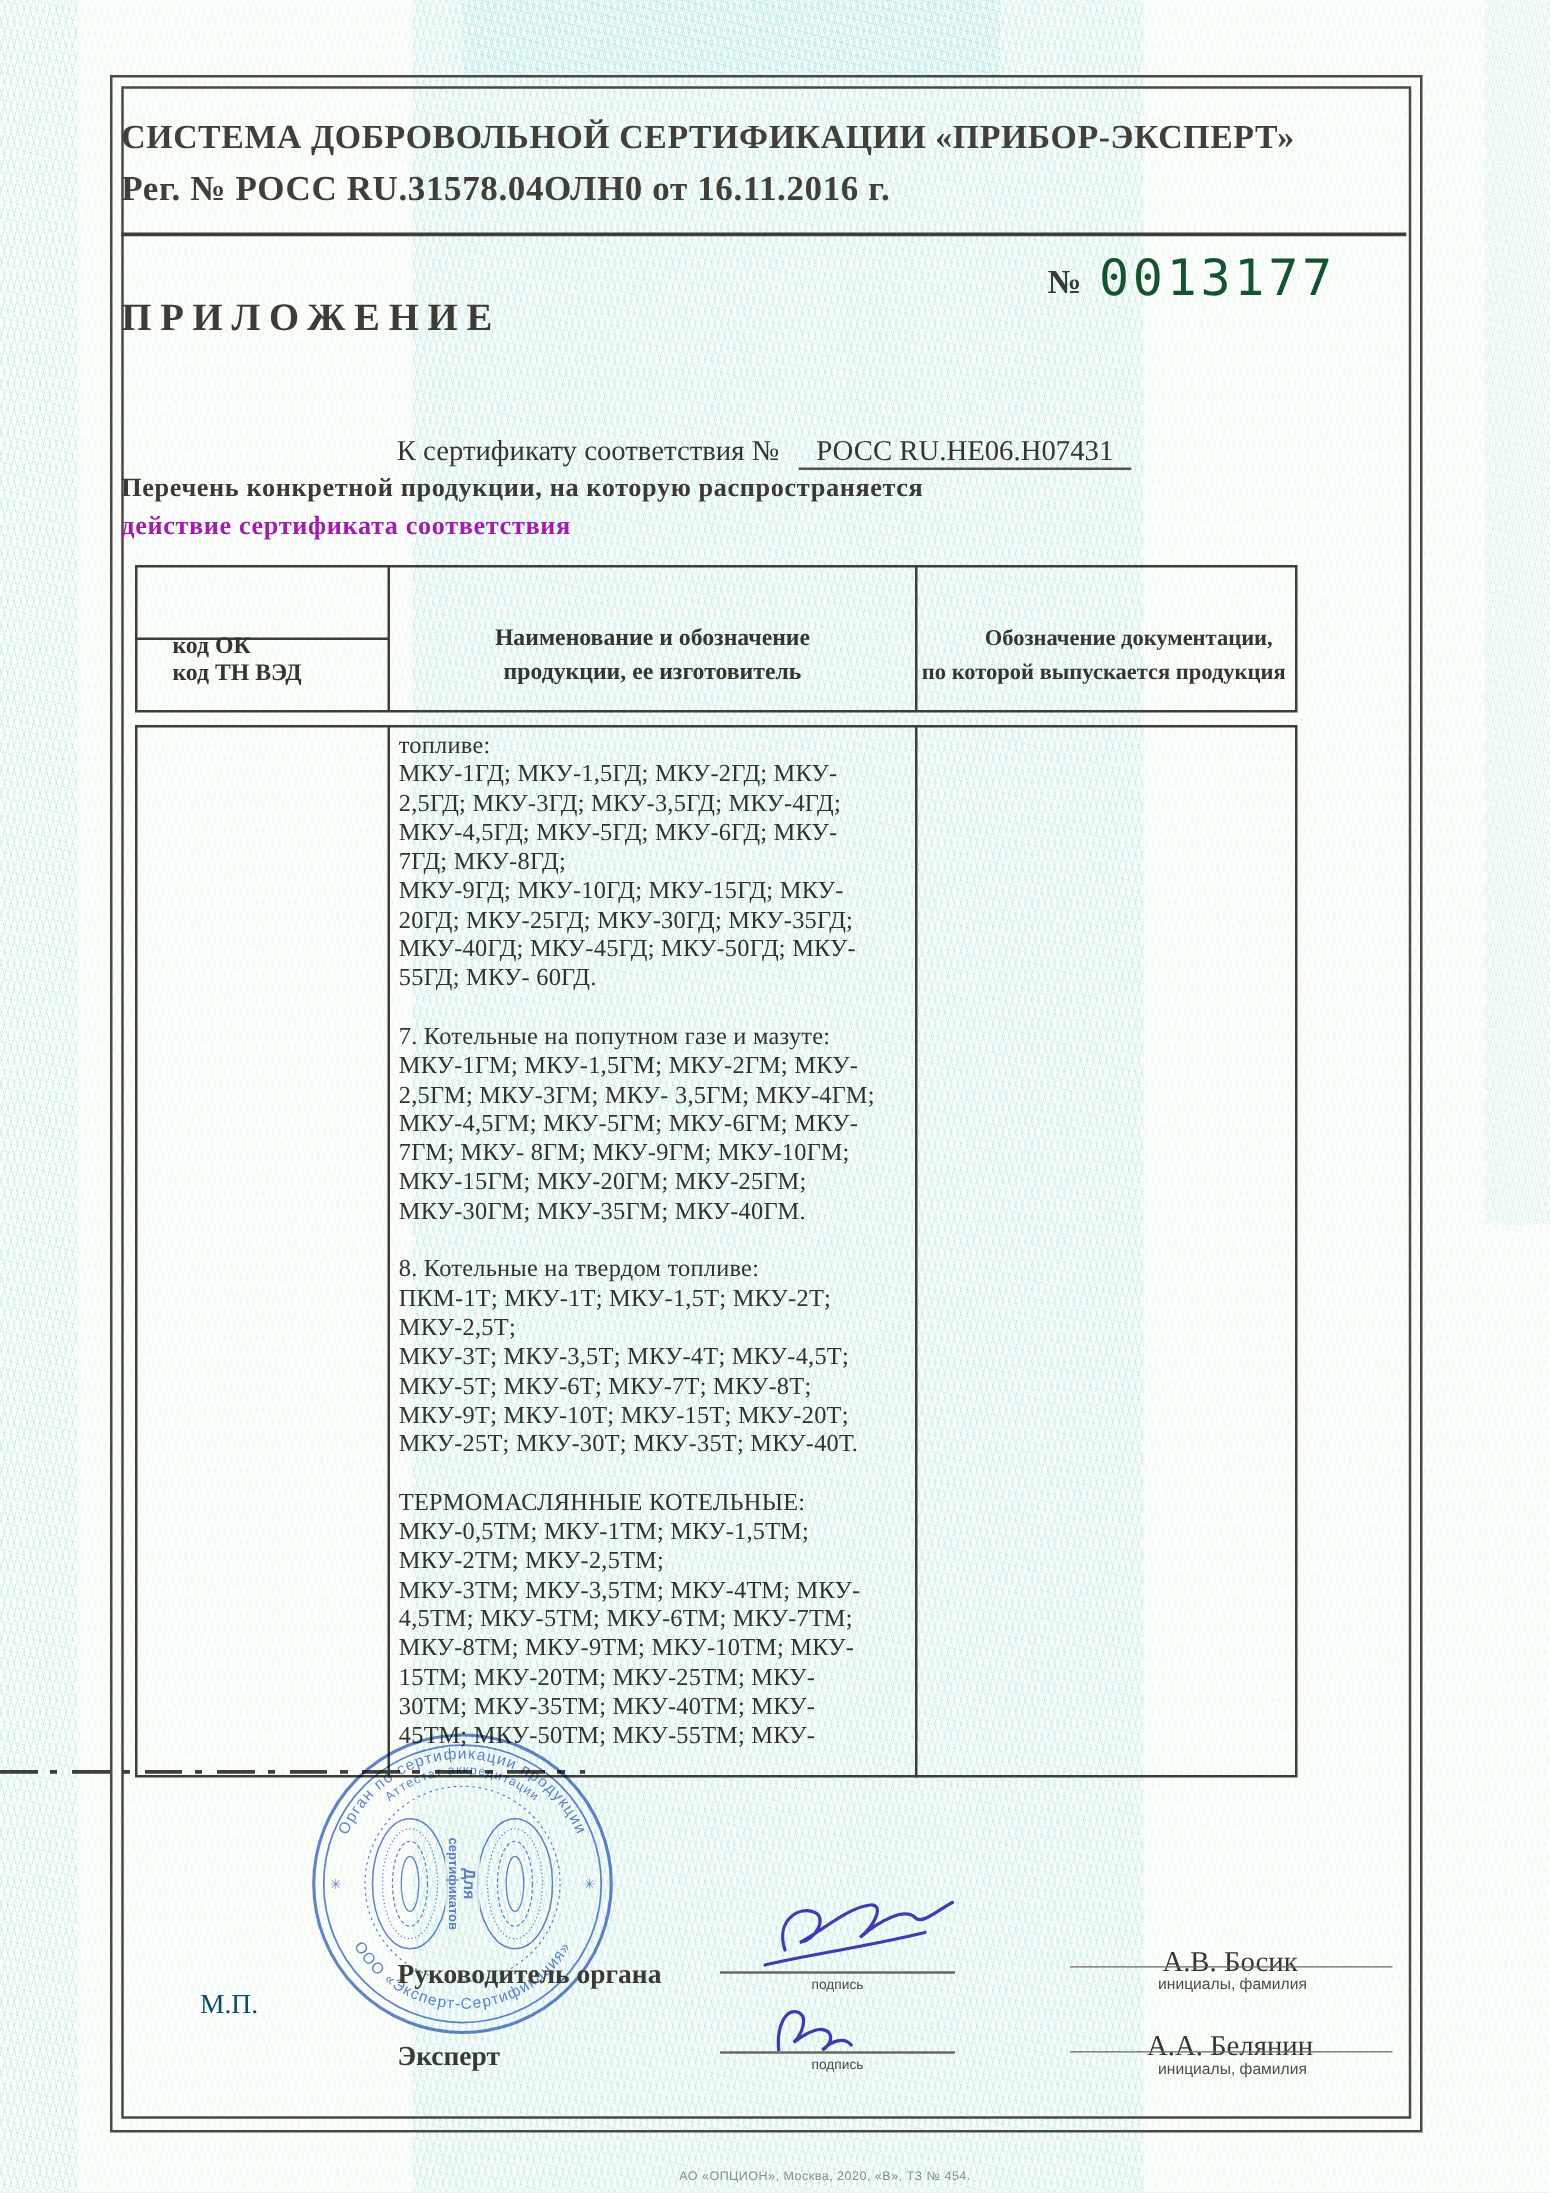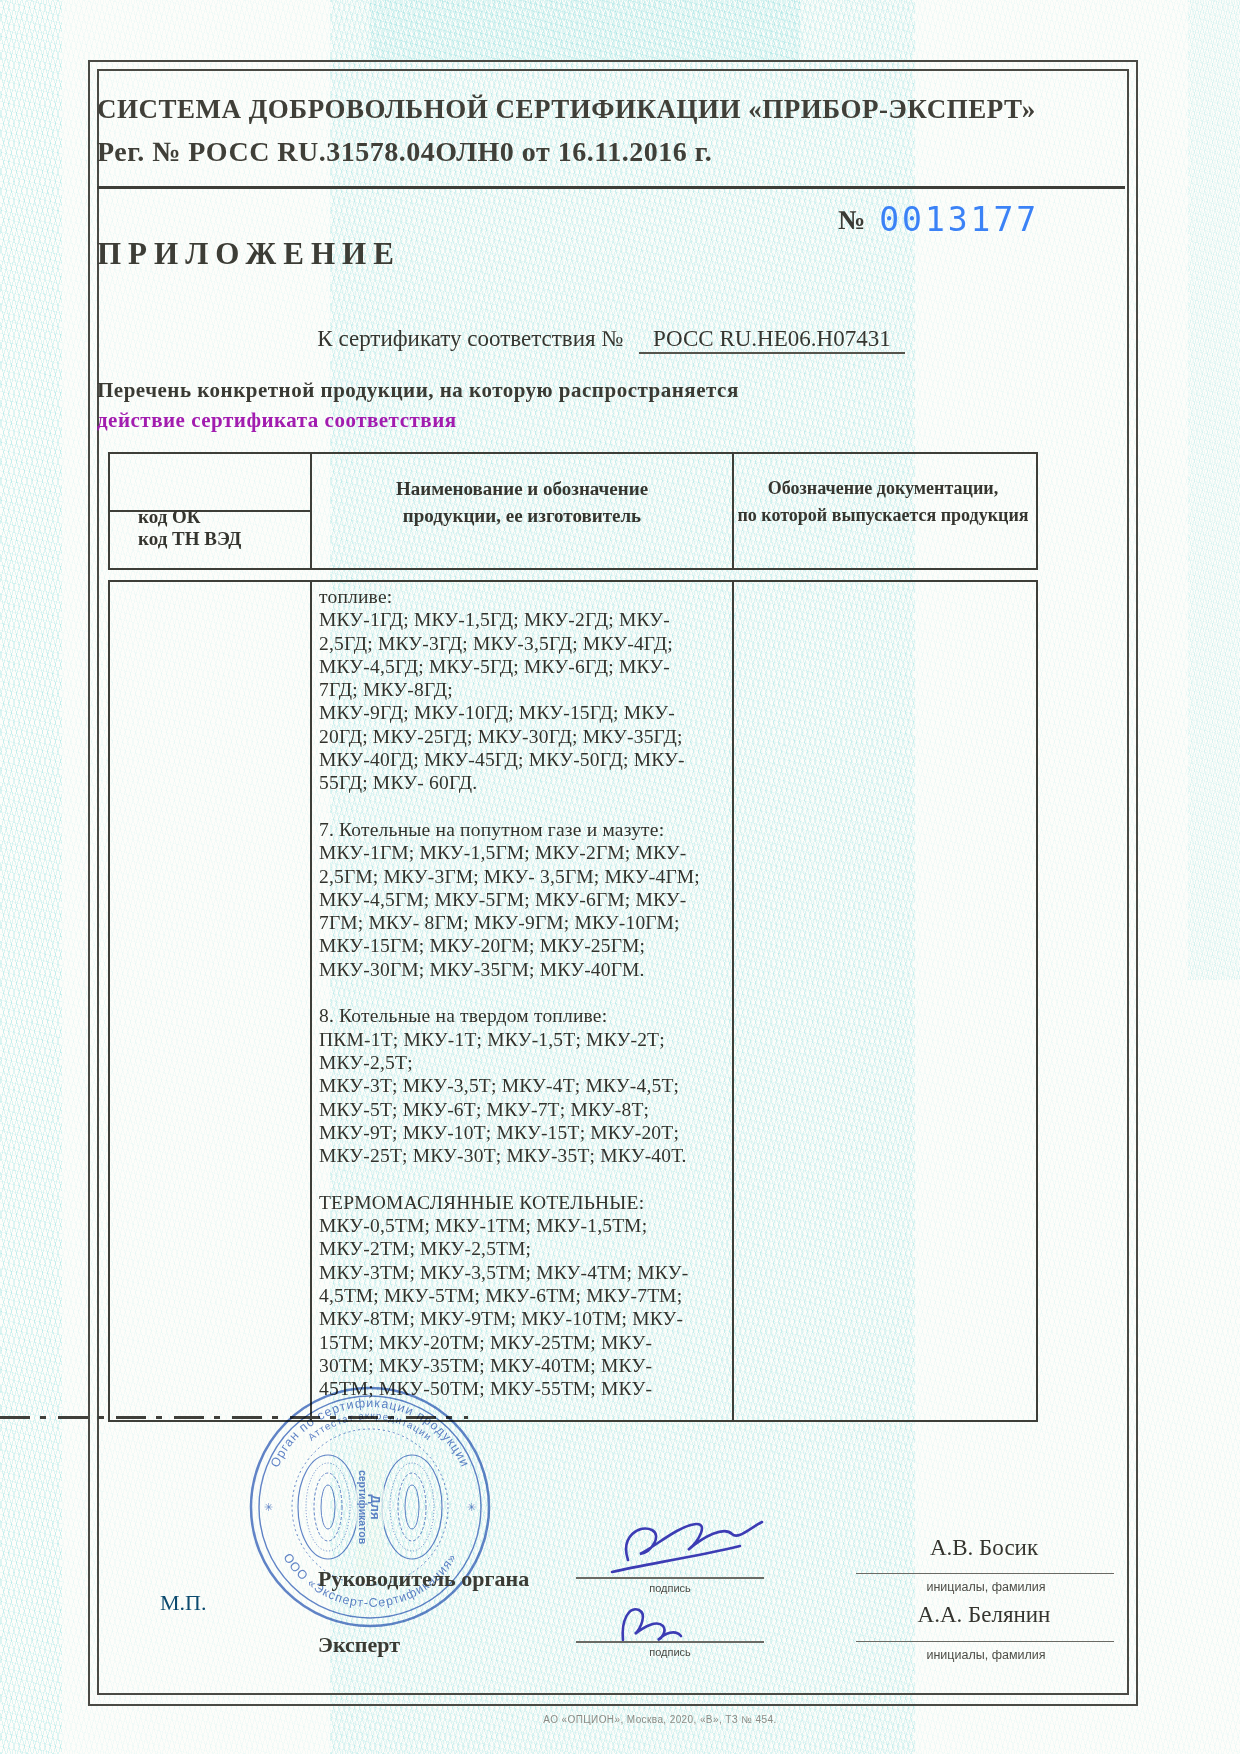--- a/index.html
+++ b/index.html
@@ -11,21 +11,21 @@
       repeating-linear-gradient(75deg, rgba(40,195,198,.16) 0 1px, transparent 1px 5px),
       repeating-linear-gradient(15deg, rgba(40,195,198,.08) 0 1px, transparent 1px 7px);}
   .mesh-page{left:0;top:0;width:1240px;height:1754px;opacity:.28;}
   .mesh-band{left:330px;top:0;width:585px;height:1754px;opacity:.85;}
   .mesh-left{left:0;top:0;width:62px;height:1754px;opacity:.7;}
   .mesh-right{left:1188px;top:0;width:52px;height:980px;opacity:.6;}
   .mesh-top{left:370px;top:0;width:430px;height:62px;opacity:.8;}
   .abs{position:absolute;}
   .frame{position:absolute;border:2px solid #4a4a44;}
   .rule{position:absolute;background:#3e3e38;}
-  .ctr{text-align:center;}
+  .ctr{text-align:center;margin-top:22px;}
   .b{font-weight:bold;}
   .sans{font-family:"Liberation Sans","DejaVu Sans",sans-serif;}
   .title-line{position:absolute;left:97px;width:1030px;font-weight:bold;color:#403f38;letter-spacing:.5px;}
   .cert-num{border-bottom:2px solid #55544c;padding:0 14px 1px 14px;}
   .bline{height:23.3px;white-space:pre-wrap;overflow:visible;}
   .body-text{position:absolute;left:319px;top:586px;width:408px;font-size:19.5px;color:#32322c;letter-spacing:.2px;}
   .vline{position:absolute;width:2px;background:#3e3e38;}
   .hline{position:absolute;height:2px;background:#3e3e38;}
   .siglabel{position:absolute;font-size:11px;color:#4c4c46;text-align:center;font-family:"Liberation Sans",sans-serif;}
   .nameline{position:absolute;height:0;border-top:2px solid #6a6a64;}
@@ -47,42 +47,42 @@
 
   <div class="frame" style="left:88px;top:60px;width:1046px;height:1642px;"></div>
   <div class="frame" style="left:97px;top:69px;width:1028px;height:1622px;border-width:2px;"></div>
 
   <div class="title-line" style="top:94px;font-size:27px;">СИСТЕМА ДОБРОВОЛЬНОЙ СЕРТИФИКАЦИИ «ПРИБОР-ЭКСПЕРТ»</div>
   <div class="title-line" style="top:136px;font-size:28px;">Рег. № РОСС RU.31578.04ОЛН0 от 16.11.2016 г.</div>
   <div class="rule" style="left:97px;top:186px;width:1028px;height:3px;"></div>
 
   <div class="abs" style="left:838px;top:200px;">
     <span style="font-size:27px;font-weight:bold;color:#3b3b35;vertical-align:2px;">№</span>
-    <span style="font-family:'DejaVu Sans Mono',monospace;font-size:33px;color:#3b82f6;letter-spacing:3px;margin-left:10px;">0013177</span>
+    <span style="font-family:'DejaVu Sans Mono',monospace;font-size:40px;color:#14532d;letter-spacing:3px;margin-left:10px;">0013177</span>
   </div>
 
   <div class="title-line" style="top:236px;font-size:31px;letter-spacing:7px;color:#3d3d36;">ПРИЛОЖЕНИЕ</div>
 
   <div class="abs ctr" style="left:97px;top:326px;width:1028px;font-size:23px;">
     <span>К сертификату соответствия №</span>
     <span class="cert-num" style="margin-left:10px;">РОСС RU.НЕ06.Н07431</span>
   </div>
 
   <div class="title-line" style="top:378px;font-size:21px;color:#3a3a33;">Перечень конкретной продукции,  на которую распространяется</div>
   <div class="title-line" style="top:408px;font-size:21px;color:#a21caf;">действие сертификата соответствия</div>
 
   <div class="frame" style="left:108px;top:452px;width:926px;height:114px;border-color:#3e3e38;"></div>
   <div class="vline" style="left:310px;top:452px;height:116px;"></div>
   <div class="vline" style="left:732px;top:452px;height:116px;"></div>
   <div class="hline" style="left:108px;top:510px;width:204px;"></div>
   <div class="abs b" style="left:138px;top:470px;font-size:19px;margin-top:36px;">код ОК</div>
   <div class="abs b" style="left:138px;top:528px;font-size:19px;">код ТН ВЭД</div>
   <div class="abs ctr b" style="left:312px;top:505px;width:420px;font-size:19px;">продукции, ее изготовитель</div>
   <div class="abs ctr b" style="left:312px;top:478px;width:420px;font-size:19px;">Наименование и обозначение</div>
-  <div class="abs ctr b" style="left:734px;top:478px;width:298px;font-size:18px;">Обозначение документации,</div>
+  <div class="abs ctr b" style="left:734px;top:478px;width:298px;font-size:18px;padding-left:20px;">Обозначение документации,</div>
   <div class="abs ctr b" style="left:734px;top:505px;width:298px;font-size:18px;">по которой выпускается продукция</div>
 
   <div class="frame" style="left:108px;top:580px;width:926px;height:838px;border-color:#3e3e38;"></div>
   <div class="vline" style="left:310px;top:580px;height:842px;"></div>
   <div class="vline" style="left:732px;top:580px;height:842px;"></div>
 
   <div class="body-text">
       <div class="bline">топливе:</div>
       <div class="bline">МКУ-1ГД; МКУ-1,5ГД; МКУ-2ГД; МКУ-</div>
       <div class="bline">2,5ГД; МКУ-3ГД; МКУ-3,5ГД; МКУ-4ГД;</div>

